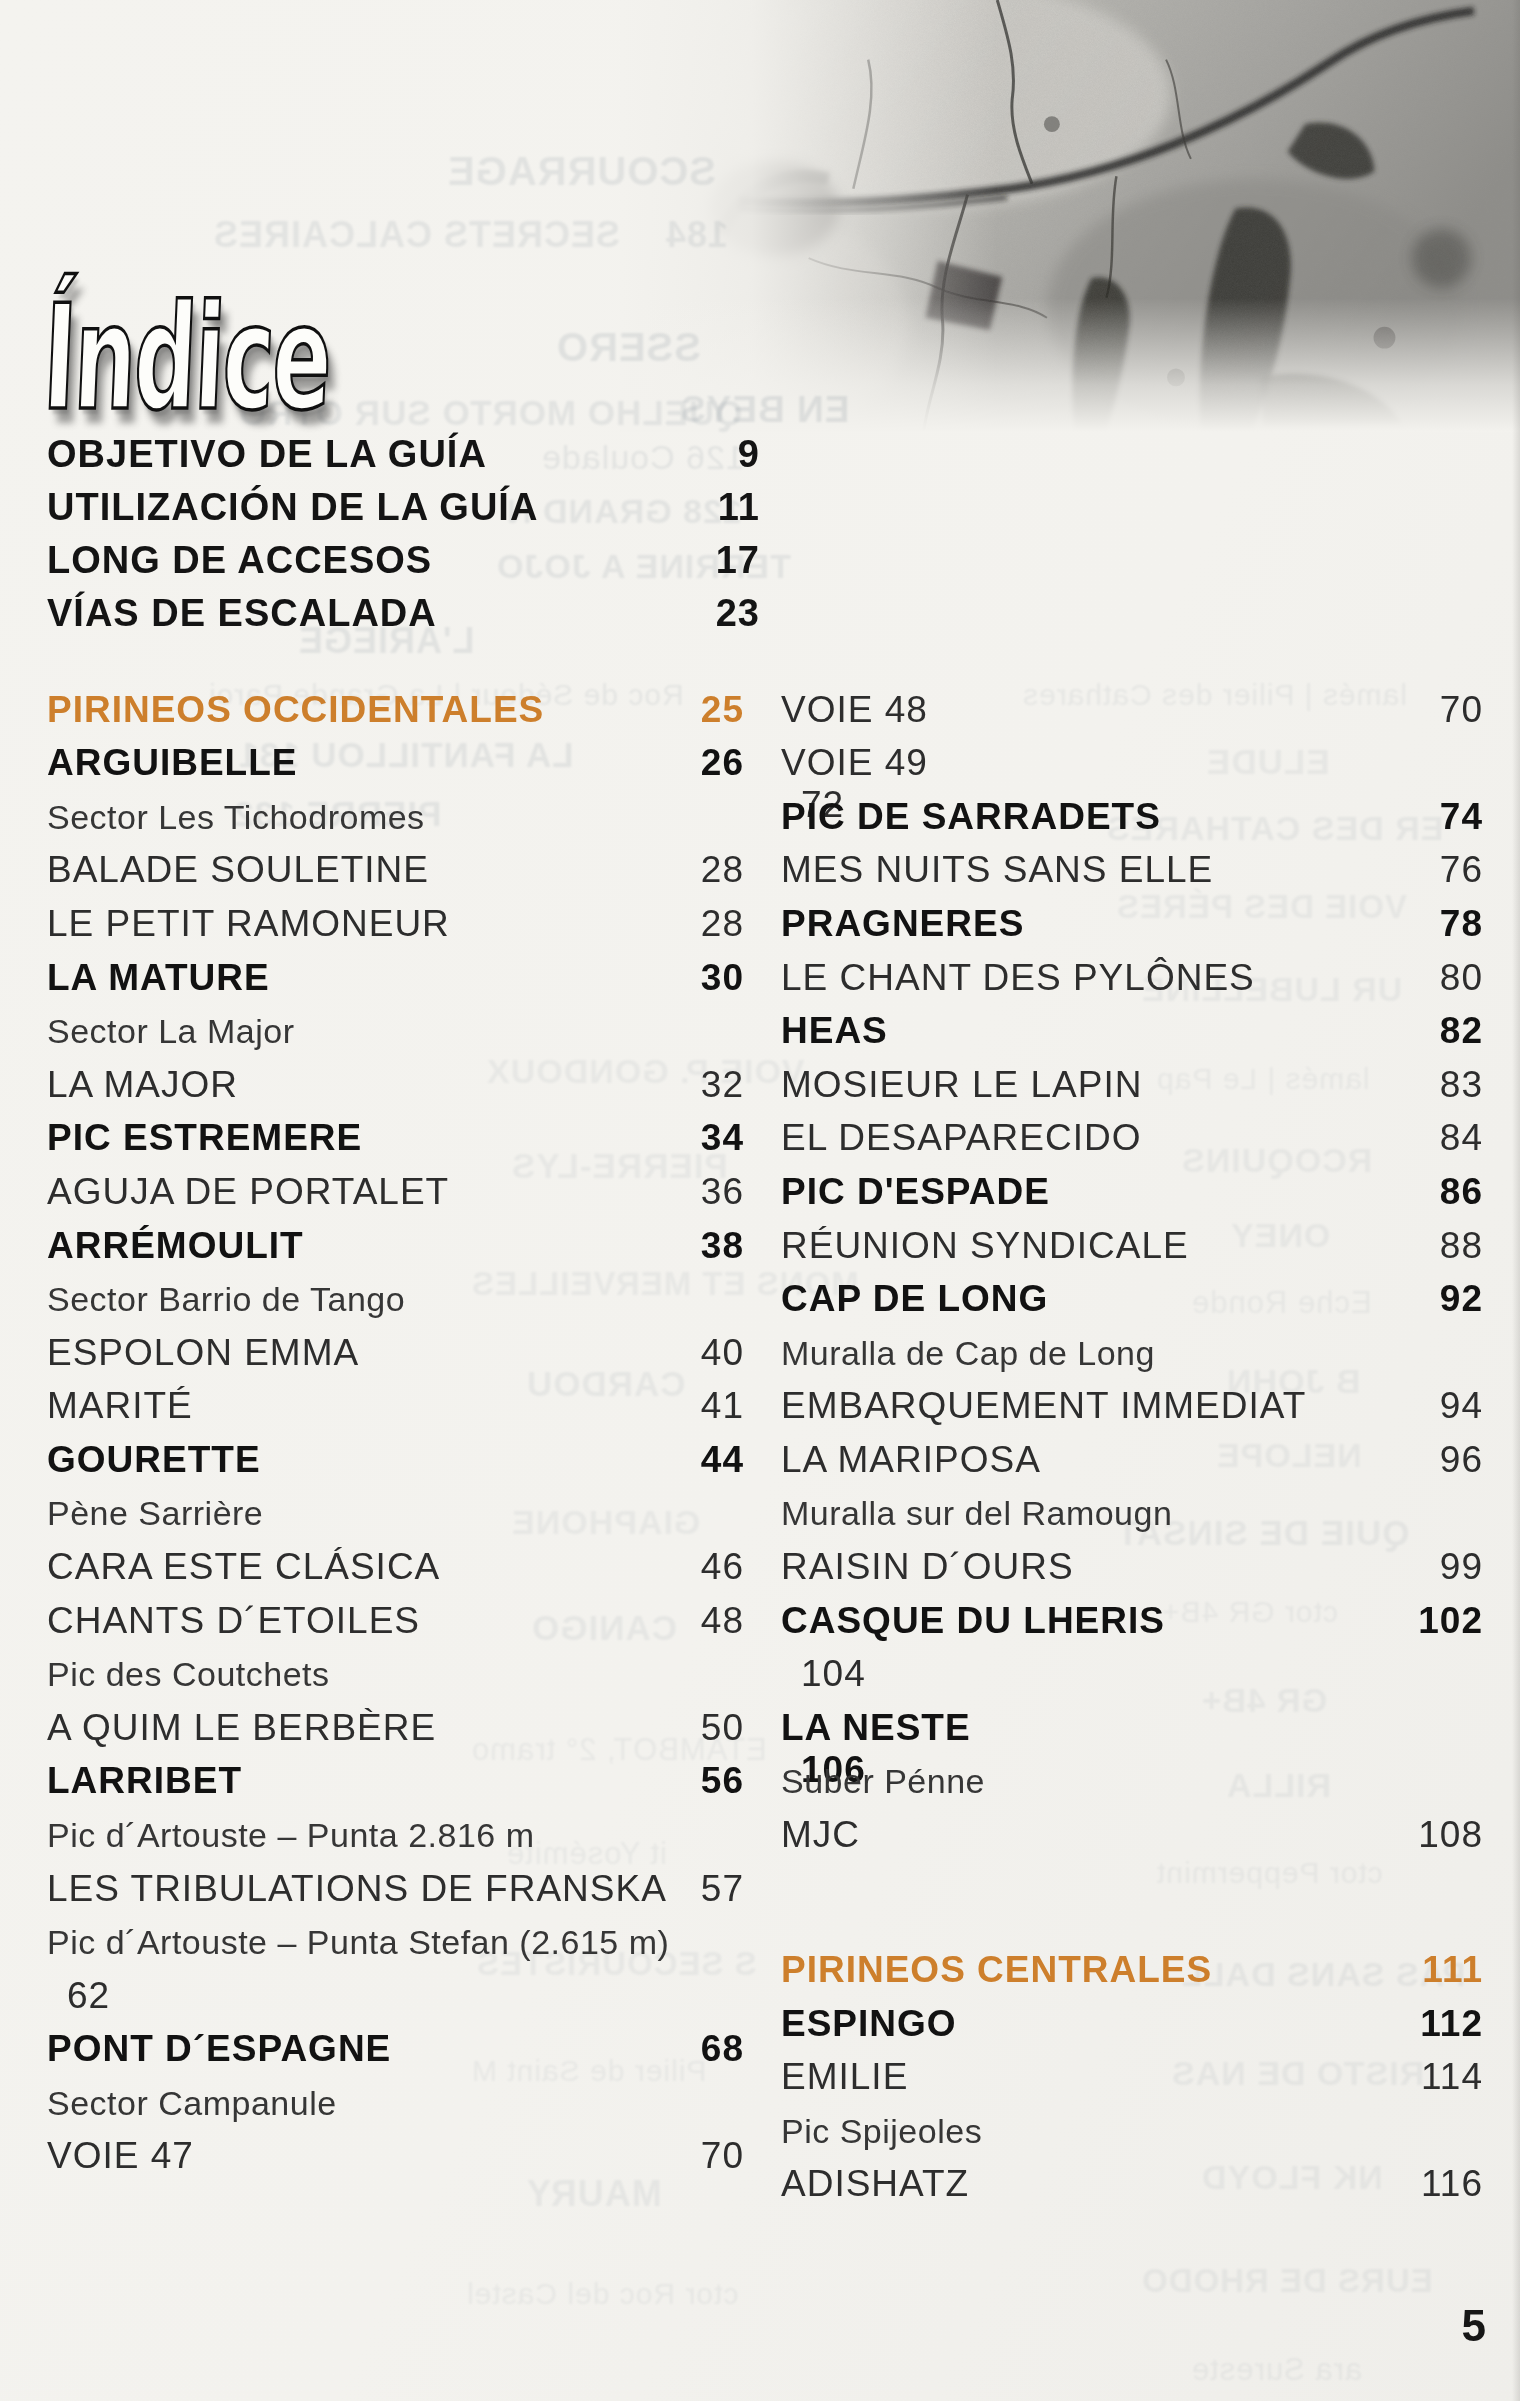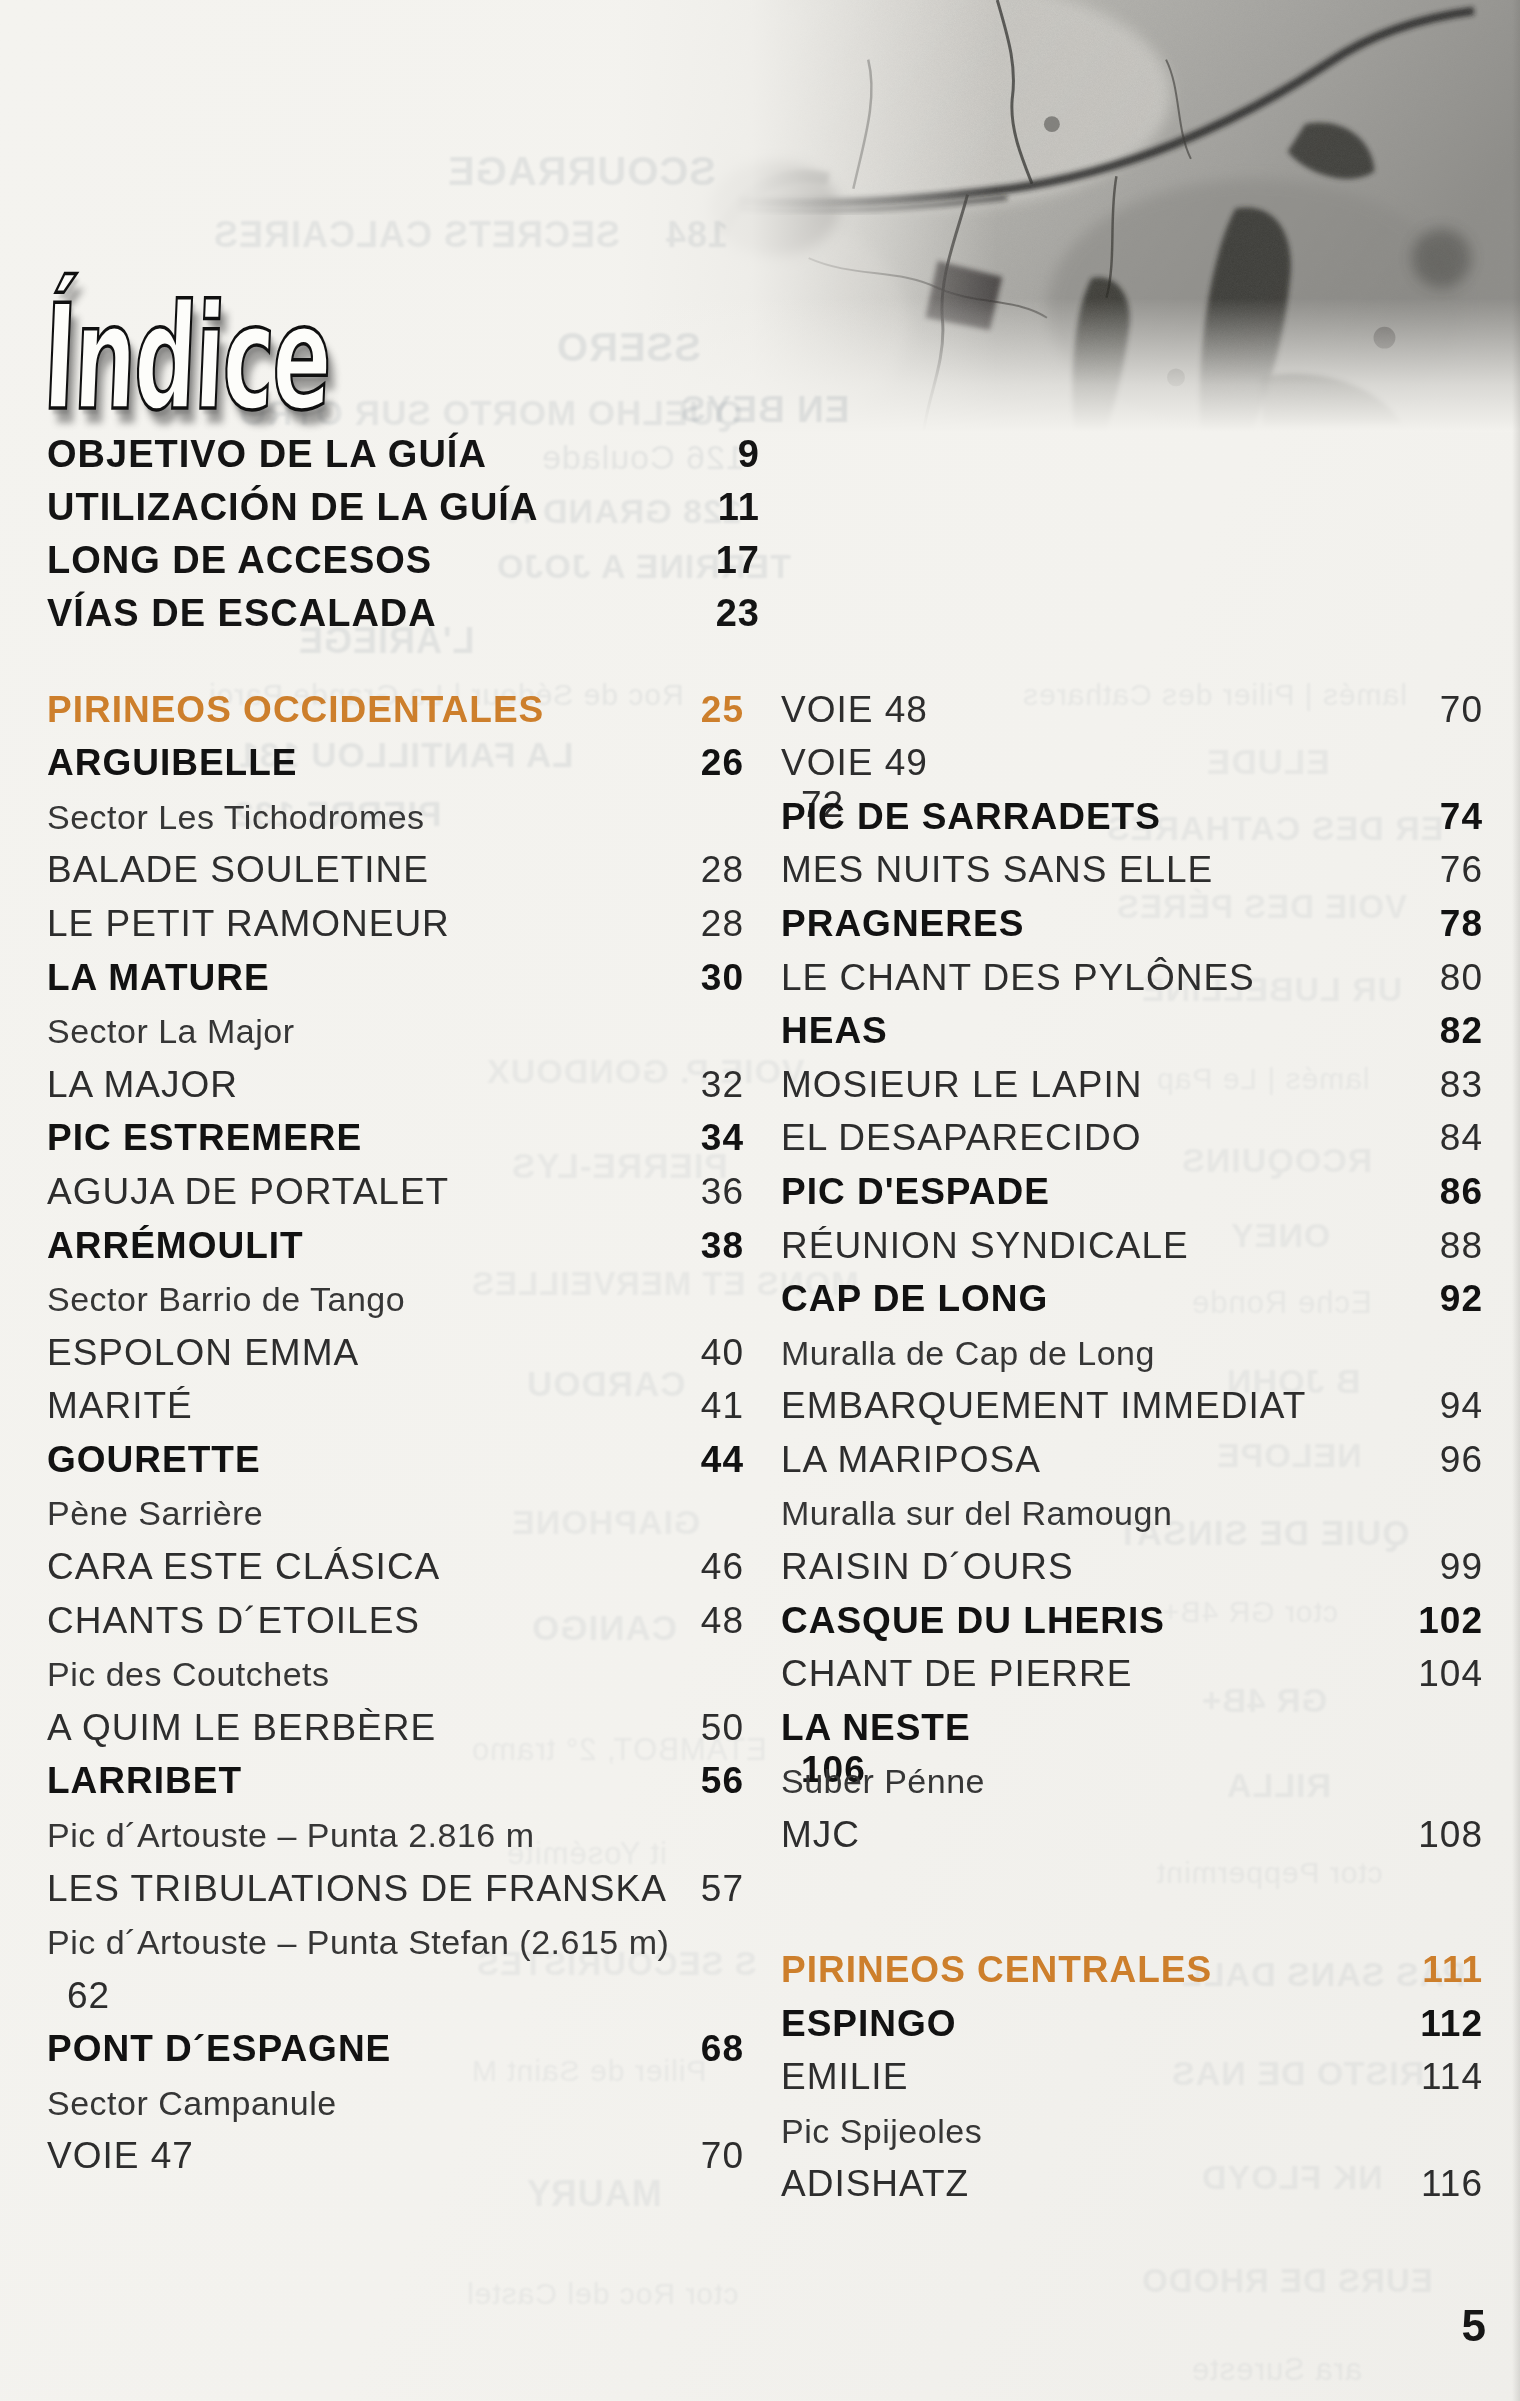--- a/index.html
+++ b/index.html
@@ -345,21 +345,20 @@
       </div>
       <div class="toc-row st-light" style="top: 1546px; left: 781px; width: 702px;">
         <span class="lbl">RAISIN D´OURS</span>
         <span class="pg">99</span>
       </div>
       <div class="toc-row st-bold" style="top: 1600px; left: 781px; width: 702px;">
         <span class="lbl">CASQUE DU LHERIS</span>
         <span class="pg">102</span>
       </div>
       <div class="toc-row st-light" style="top: 1653px; left: 781px; width: 702px;">
-        <span class="lbl">CHANT DE PIERRE</span>
         <span class="pg">104</span>
       </div>
       <div class="toc-row st-bold" style="top: 1707px; left: 781px; width: 702px; flex-direction: column;">
         <span class="lbl">LA NESTE</span>
         <span class="pg">106</span>
       </div>
       <div class="toc-row st-sub" style="top: 1760px; left: 781px; width: 702px;">
         <span class="lbl">Suber Pénne</span>
       </div>
       <div class="toc-row st-light" style="top: 1814px; left: 781px; width: 702px;">

